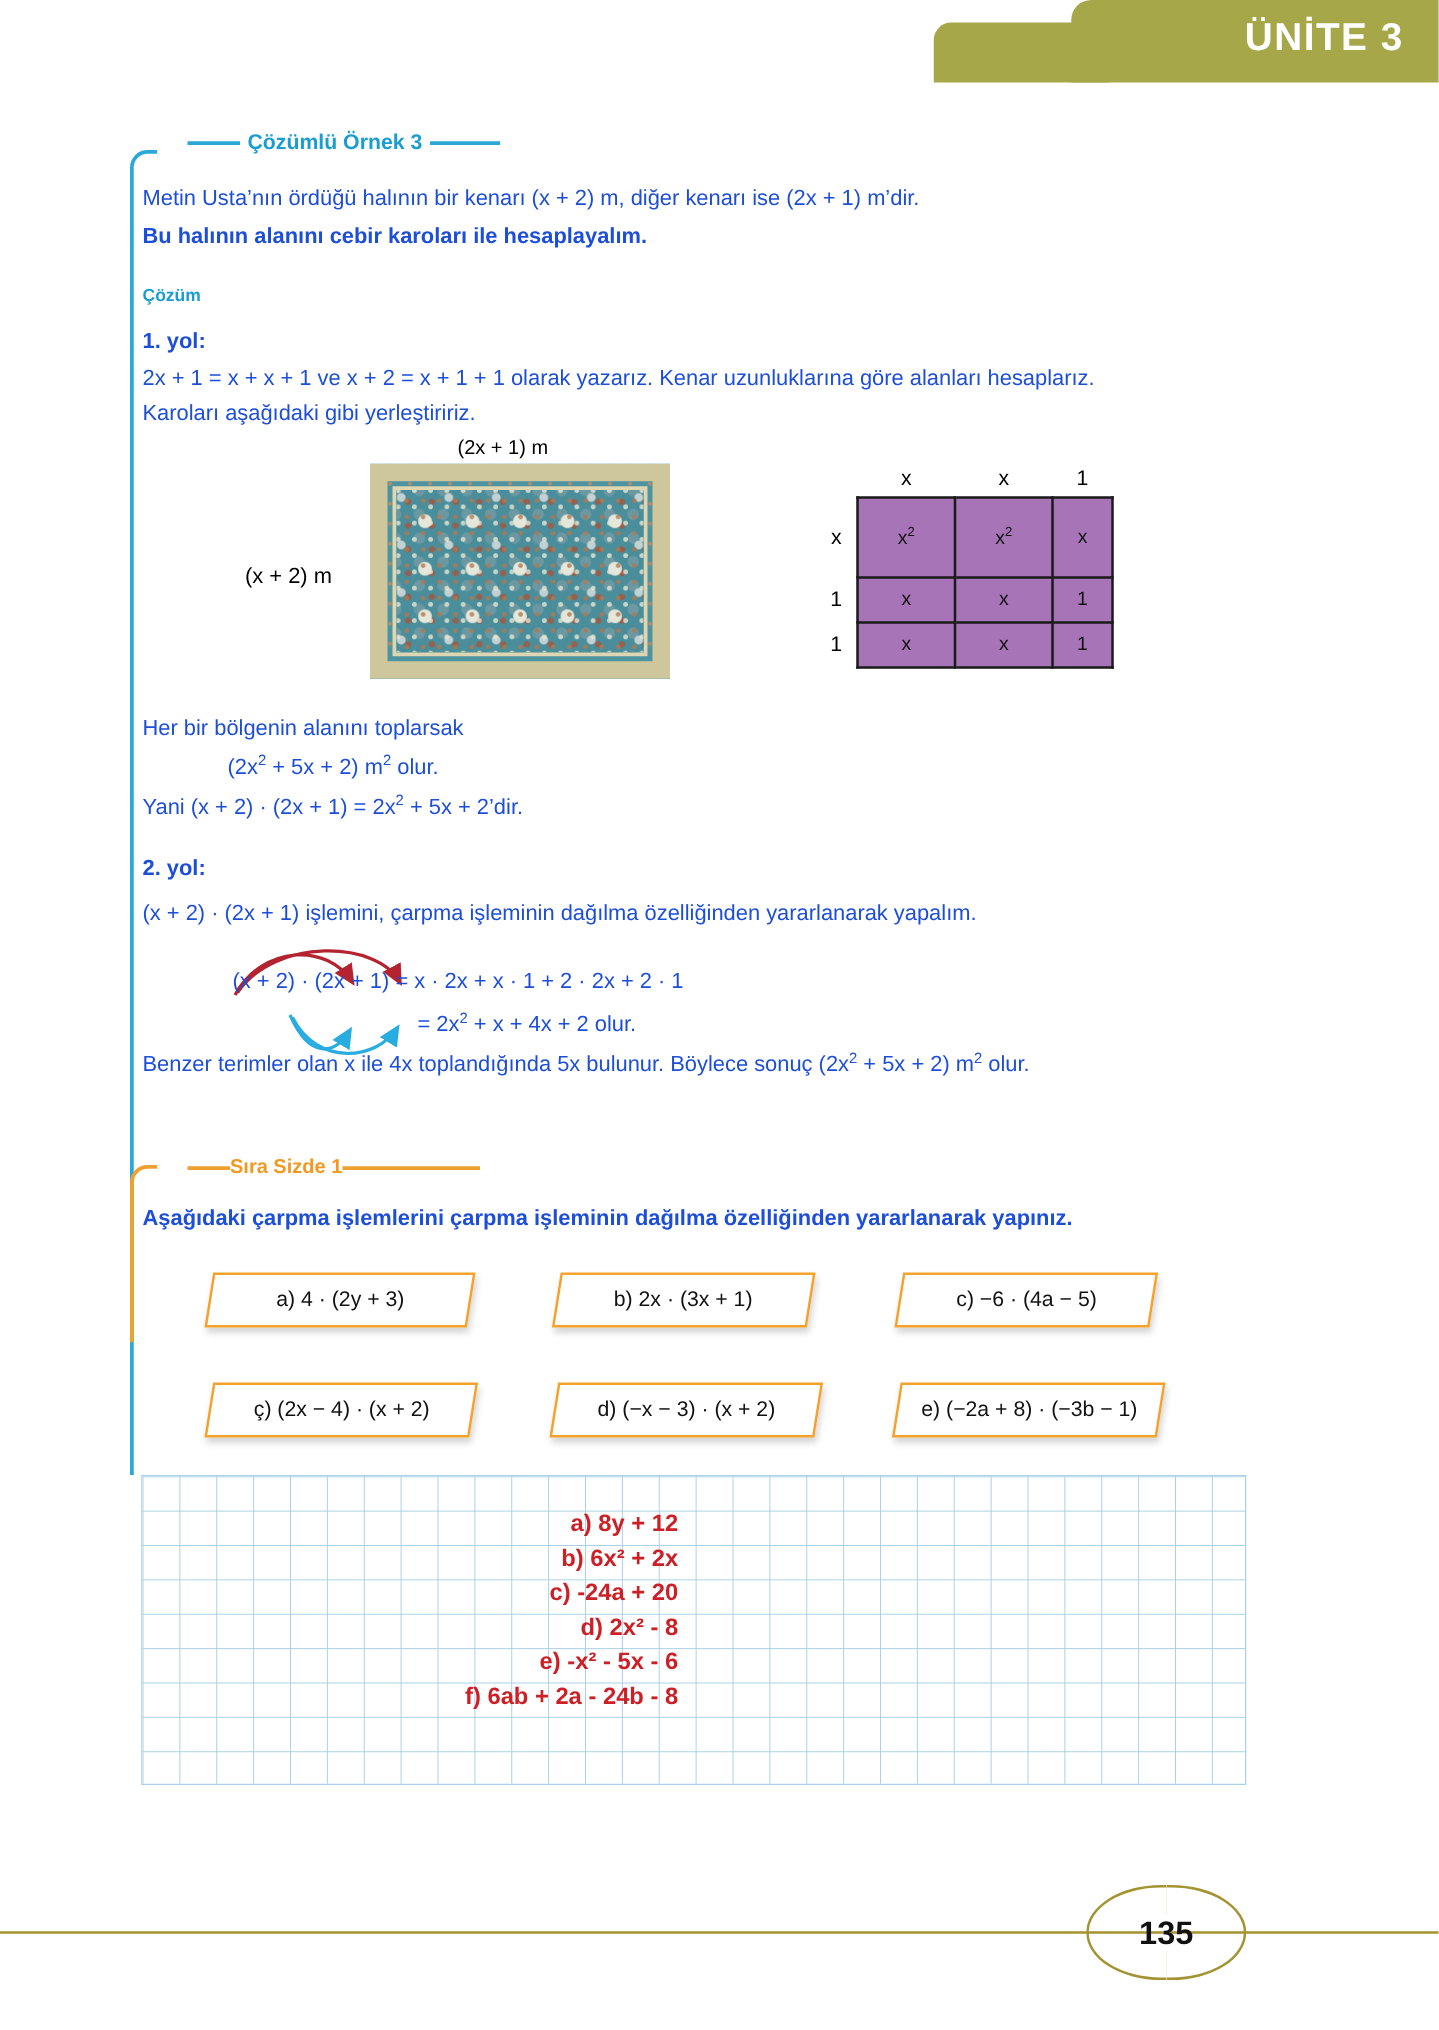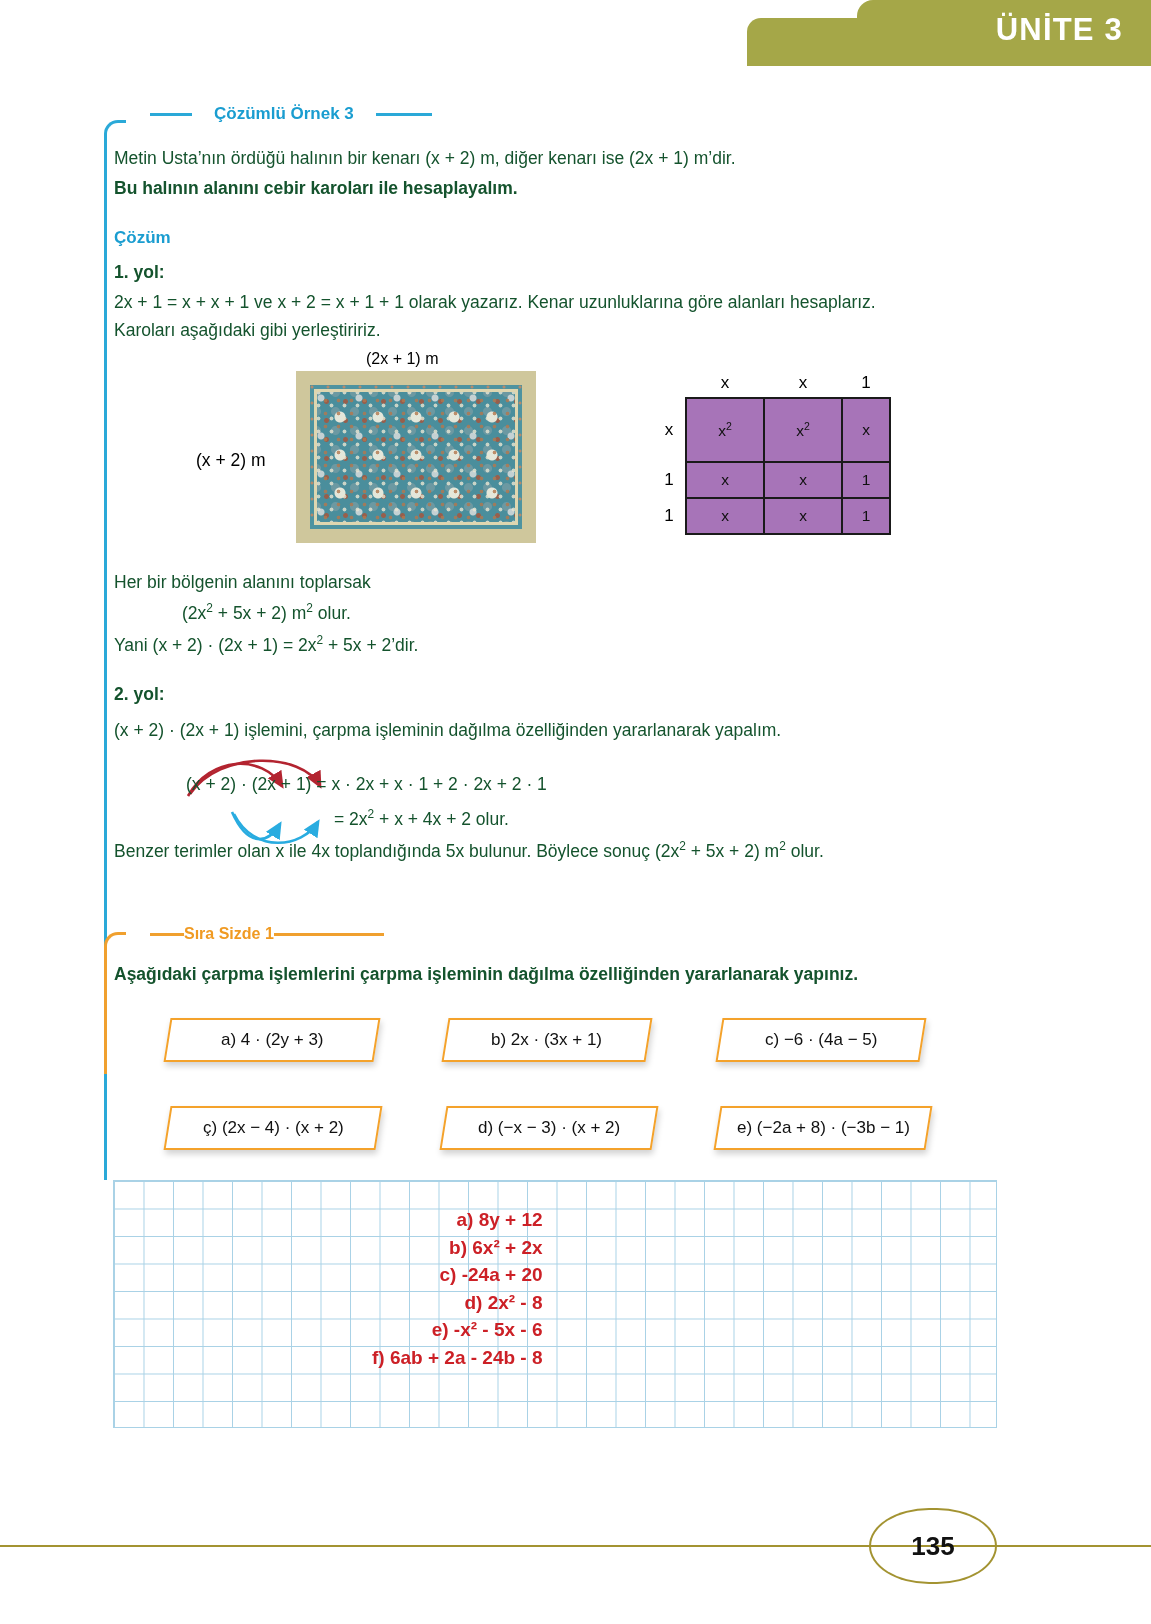--- a/index.html
+++ b/index.html
@@ -37,42 +37,42 @@
   .blue-rule {
     position:absolute; left:104px; top:120px; width:22px; height:1060px;
     border-left:3px solid #2aa9d8;
     border-top:3px solid #2aa9d8;
     border-top-left-radius:14px;
     border-right:none; border-bottom:none;
     pointer-events:none;
   }
   .example-head {
     position:absolute; left:150px; top:104px;
-    display:flex; align-items:center; gap:22px;
+    display:flex; align-items:center; gap:6px;
   }
   .example-head .dash-l {
     width:42px; height:3px; background:#2aa9d8;
   }
   .example-head .dash-r {
     width:56px; height:3px; background:#2aa9d8;
   }
   .example-head .ttl {
     font-size:17px; font-weight:bold; color:#1a9dd0;
     white-space:nowrap;
   }
 
   .p-text {
     position:absolute;
-    font-size:17.5px; line-height:1.45; color:#14532d;
+    font-size:17.5px; line-height:1.45; color:#1d4ed8;
     white-space:nowrap;
   }
   .bold { font-weight:bold; }
   .cz-label {
     position:absolute; left:114px; top:228px;
-    font-size:17px; font-weight:bold; color:#1a9dd0;
+    font-size:14px; font-weight:bold; color:#1a9dd0;
   }
 
   sup { font-size:0.68em; vertical-align:super; }
 
   
   .carpet-wrap { position:absolute; left:296px; top:371px; width:240px; height:172px; }
   .carpet {
     width:100%; height:100%;
     background:#4e93a0;
     position:relative; overflow:hidden;

